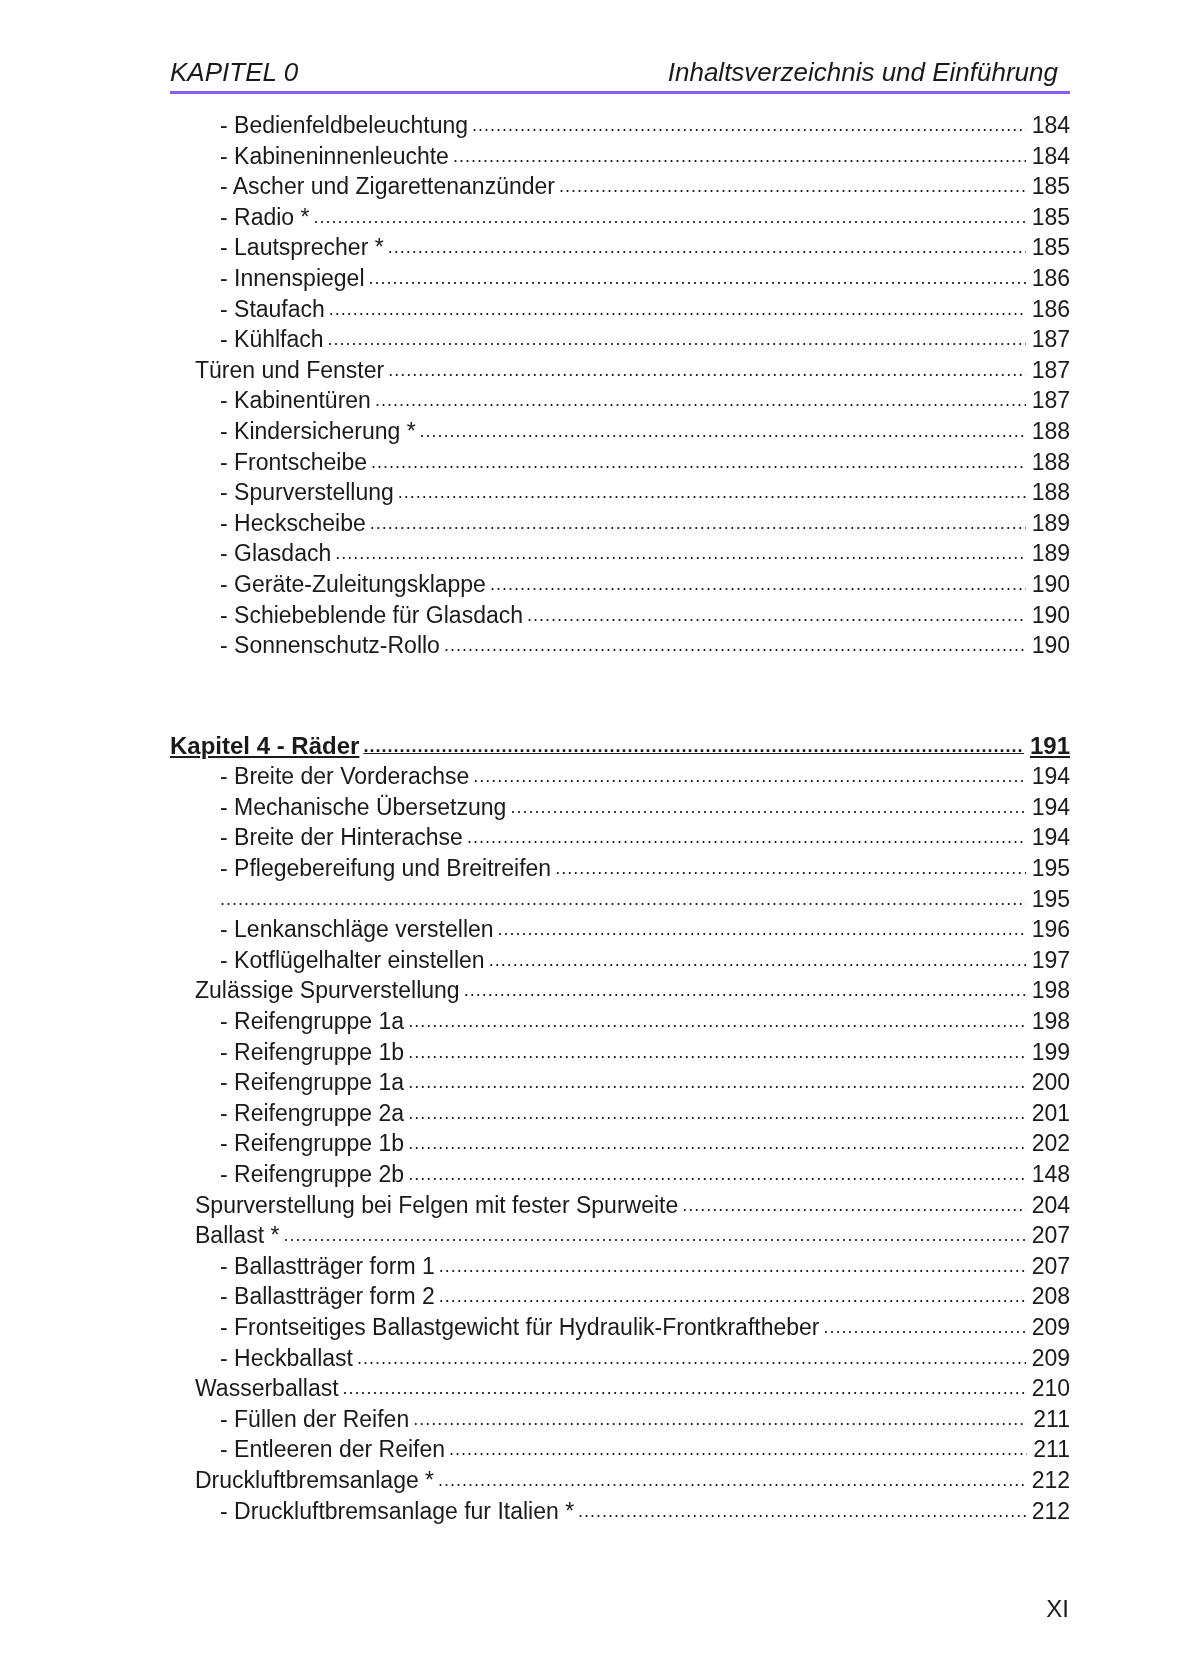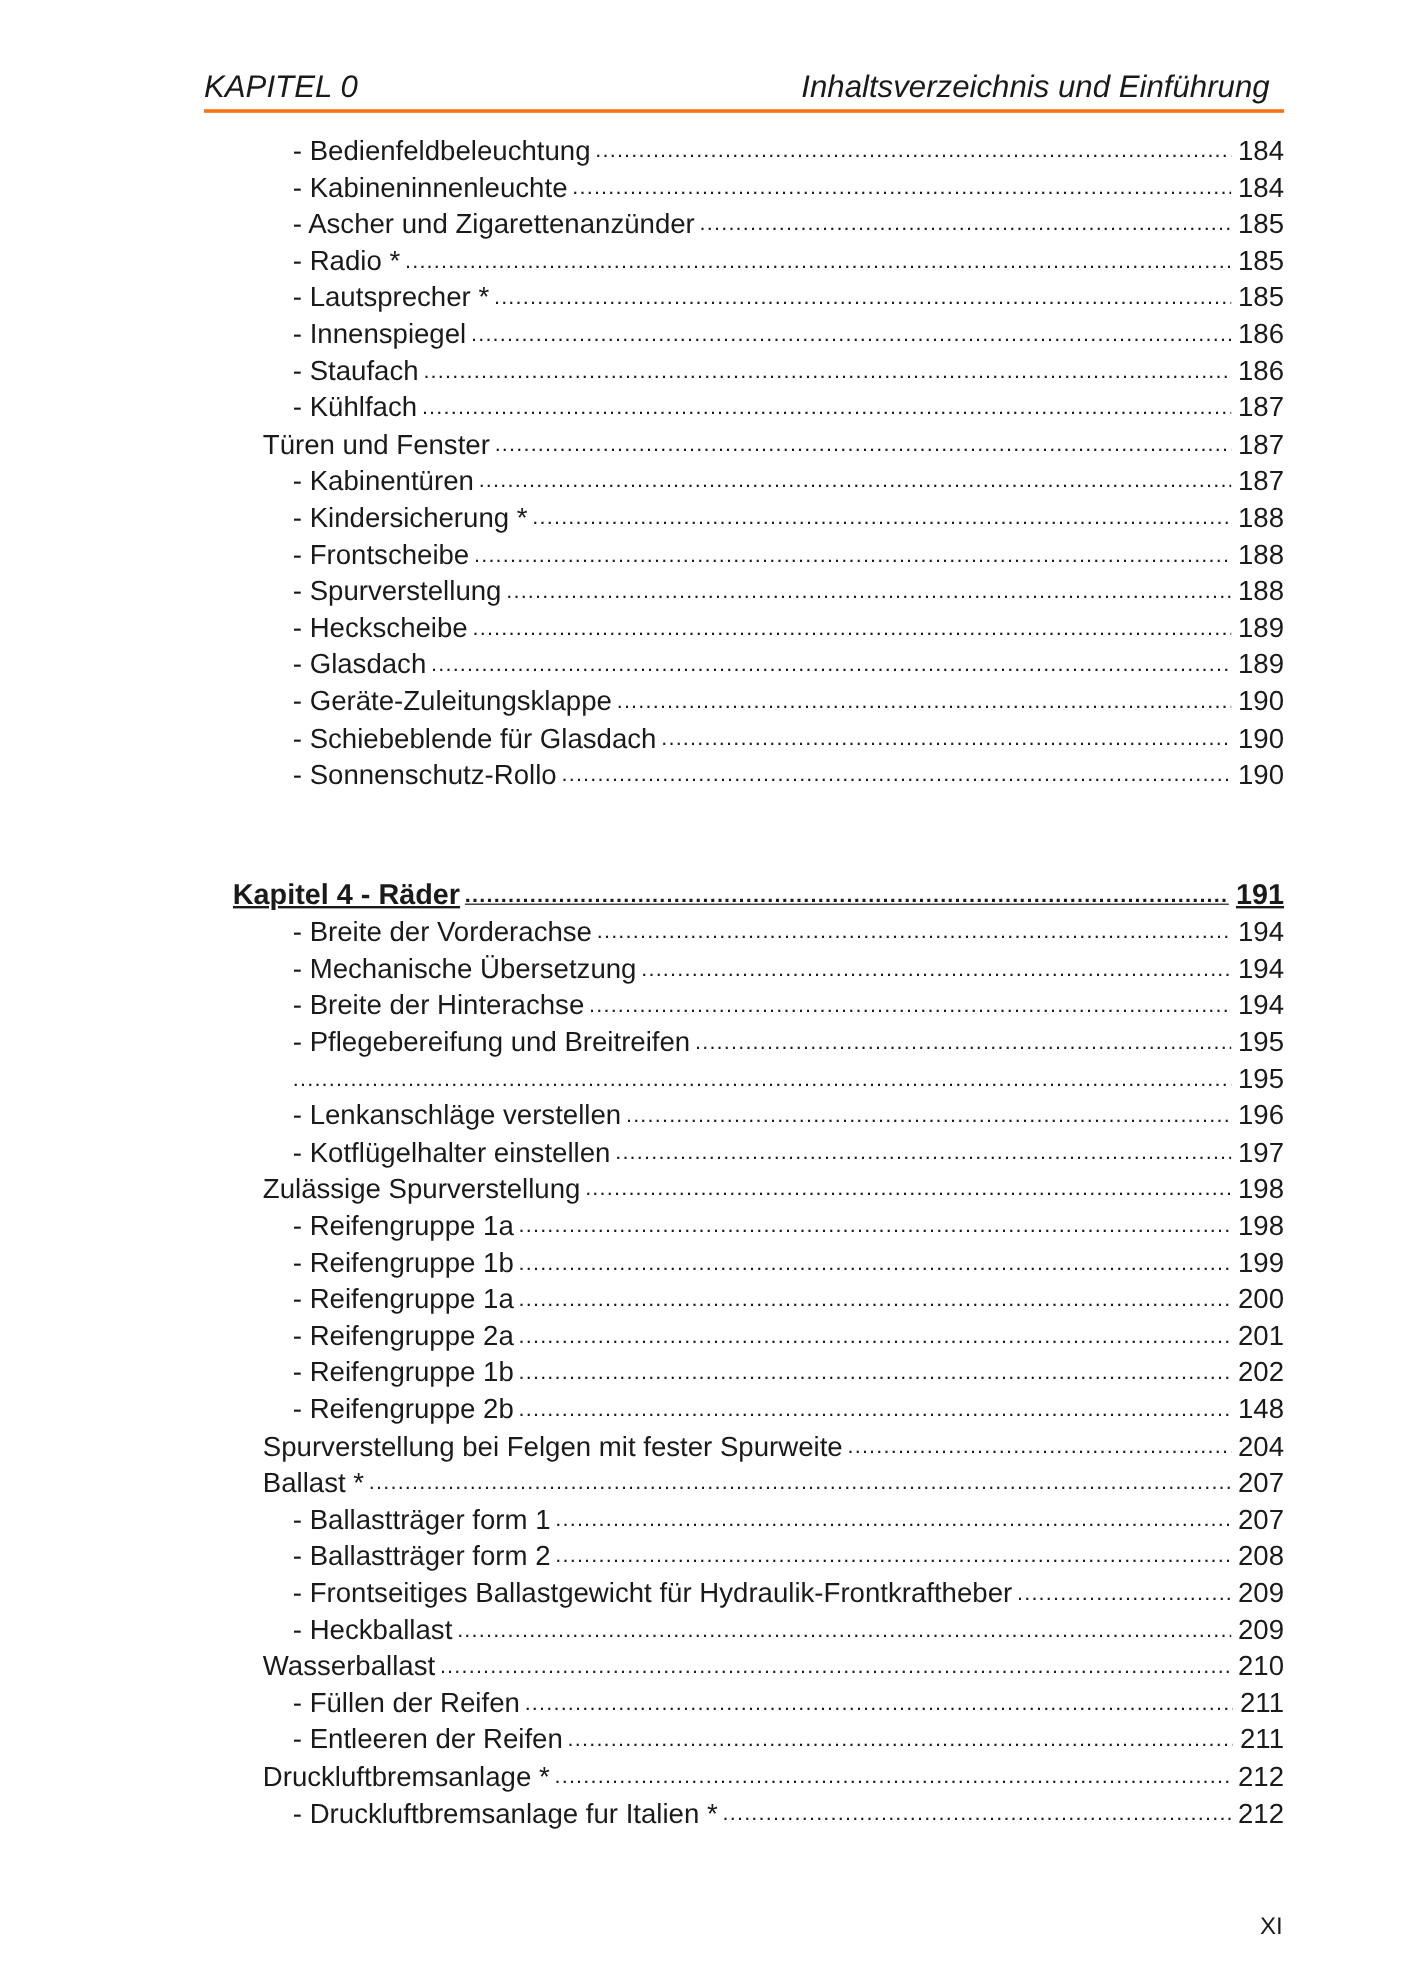--- a/index.html
+++ b/index.html
@@ -1,33 +1,33 @@
 <!DOCTYPE html>
 <html><head>
 <meta charset="utf-8">
 <style>
   html, body { margin: 0; padding: 0; background: #ffffff; }
   body { width: 1181px; height: 1654px; position: relative; overflow: hidden;
          font-family: "Liberation Sans", sans-serif; color: #1a1a1a; }
   .header { position: absolute; left: 170px; top: 55px; width: 900px; height: 36px;
-            border-bottom: 3px solid #f97316; }
+            border-bottom: 3px solid #8b5cf6; }
   .header .left { position: absolute; left: 0; top: 2px; font-style: italic; font-size: 26px; }
   .header .right { position: absolute; right: 12px; top: 2px; font-style: italic; font-size: 26px; }
   .toc { position: absolute; left: 170px; top: 110px; width: 900px; }
   .row { display: flex; align-items: flex-end; height: 30.6px; font-size: 23px; line-height: 30.6px;
-         white-space: nowrap; overflow: hidden; margin-left: 24px; }
+         white-space: nowrap; overflow: hidden; }
   .row.l1 { padding-left: 25px; }
   .row.l2 { padding-left: 50px; }
   .row.chapter { font-weight: bold; font-size: 24px; text-decoration: underline; }
   .row .label { flex: 0 0 auto; padding-right: 4px; }
   .row .dots { flex: 1 1 auto; overflow: hidden; letter-spacing: 1px; color: #1a1a1a; font-size: 18px; }
   .row .dots::before { content: ".........................................................................................................................................................................................................."; }
   .row .page { flex: 0 0 auto; padding-left: 6px; text-align: right; }
   .spacer { height: 70px; }
-  .footer { position: absolute; right: 112px; top: 1595px; font-size: 20px; text-align: center; }
+  .footer { position: absolute; right: 112px; top: 1595px; font-size: 24px; text-align: center; }
 </style>
 </head>
 <body>
 
 <div class="header">
   <span class="left">KAPITEL 0</span>
   <span class="right">Inhaltsverzeichnis und Einführung</span>
 </div>
 
 <div class="toc">

